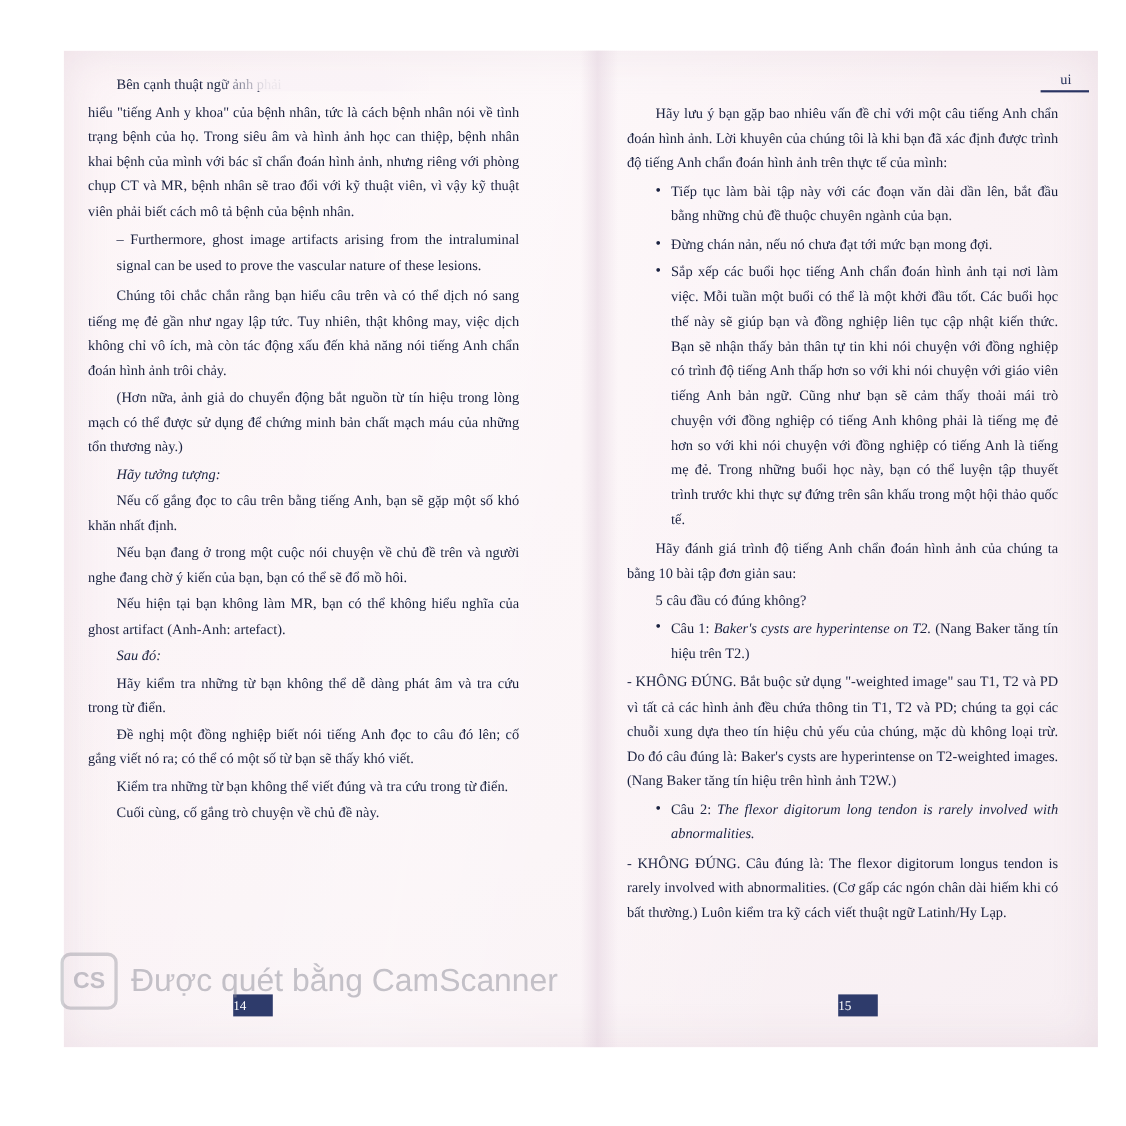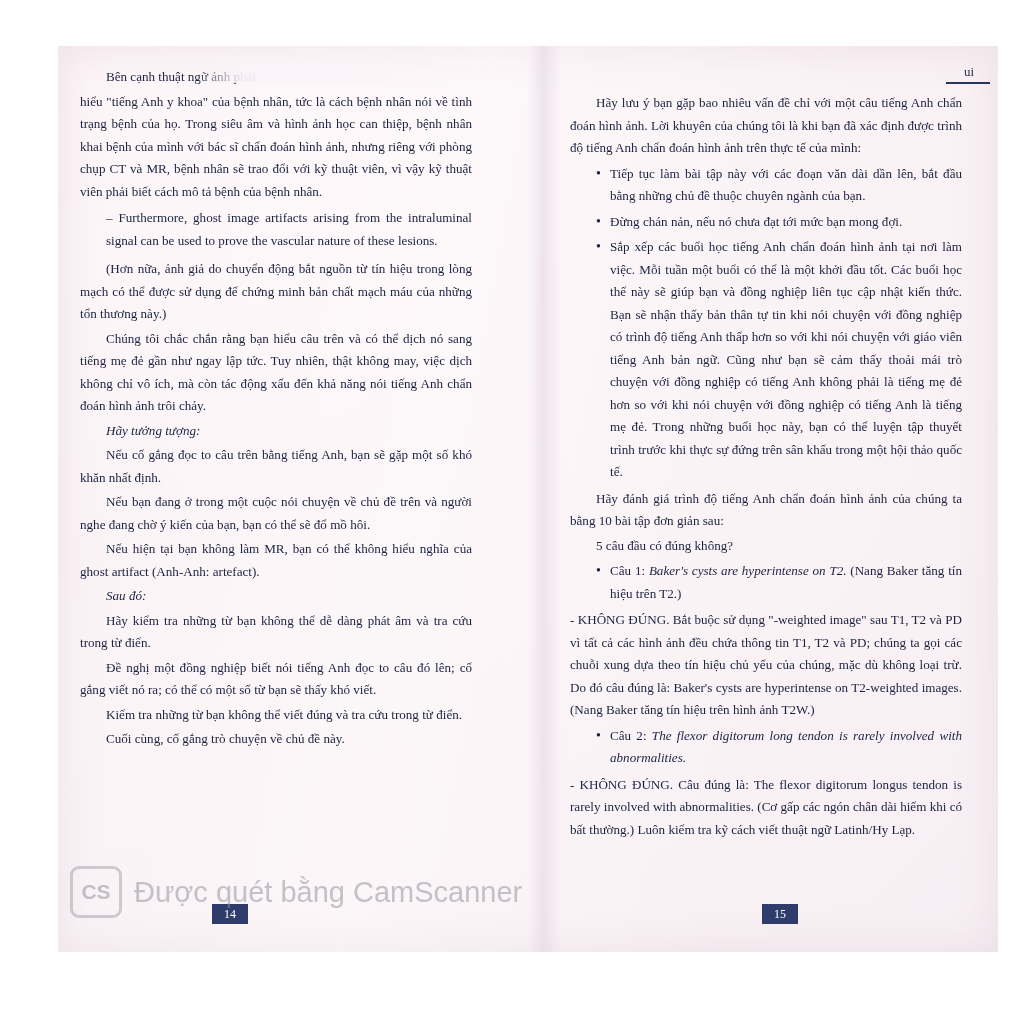--- a/index.html
+++ b/index.html
@@ -118,29 +118,28 @@
   
   .pgnum {
     position: absolute;
     bottom: 28px;
     width: 36px;
     height: 20px;
     background: #2e3b6b;
     color: #ffffff;
     font-size: 12px;
     line-height: 20px;
-    text-align: center;
     font-family: "Liberation Serif", serif;
   }
   .pgnum.left { left: 154px; }
   .pgnum.right { left: 664px; margin-left: 40px; }
   
   .wm {
     position: absolute;
-    left: 70px;
+    left: 55px;
     top: 866px;
     display: flex;
     align-items: center;
     gap: 12px;
     pointer-events: none;
   }
   .wm-logo {
     width: 46px;
     height: 46px;
     border: 3px solid rgba(150,150,160,0.45);
@@ -169,22 +168,22 @@
     <div class="hdr-mark">ui</div>
     <div class="hdr-rule"></div>
 
     <div class="col left">
       <p class="smudge-line">
         <span>Bên cạnh thuật ngữ ảnh phải</span>
         <span class="smudge-mask"></span>
       </p>
       <p class="noind">hiểu "tiếng Anh y khoa" của bệnh nhân, tức là cách bệnh nhân nói về tình trạng bệnh của họ. Trong siêu âm và hình ảnh học can thiệp, bệnh nhân khai bệnh của mình với bác sĩ chẩn đoán hình ảnh, nhưng riêng với phòng chụp CT và MR, bệnh nhân sẽ trao đổi với kỹ thuật viên, vì vậy kỹ thuật viên phải biết cách mô tả bệnh của bệnh nhân.</p>
       <div class="quote">– Furthermore, ghost image artifacts arising from the intraluminal signal can be used to prove the vascular nature of these lesions.</div>
+      <p>Chúng tôi chắc chắn rằng bạn hiểu câu trên và có thể dịch nó sang tiếng mẹ đẻ gần như ngay lập tức. Tuy nhiên, thật không may, việc dịch không chỉ vô ích, mà còn tác động xấu đến khả năng nói tiếng Anh chẩn đoán hình ảnh trôi chảy.</p>
       <p>(Hơn nữa, ảnh giả do chuyển động bắt nguồn từ tín hiệu trong lòng mạch có thể được sử dụng để chứng minh bản chất mạch máu của những tổn thương này.)</p>
-      <p>Chúng tôi chắc chắn rằng bạn hiểu câu trên và có thể dịch nó sang tiếng mẹ đẻ gần như ngay lập tức. Tuy nhiên, thật không may, việc dịch không chỉ vô ích, mà còn tác động xấu đến khả năng nói tiếng Anh chẩn đoán hình ảnh trôi chảy.</p>
       <p class="noind em" style="text-indent:26px;">Hãy tưởng tượng:</p>
       <p>Nếu cố gắng đọc to câu trên bằng tiếng Anh, bạn sẽ gặp một số khó khăn nhất định.</p>
       <p>Nếu bạn đang ở trong một cuộc nói chuyện về chủ đề trên và người nghe đang chờ ý kiến của bạn, bạn có thể sẽ đổ mồ hôi.</p>
       <p>Nếu hiện tại bạn không làm MR, bạn có thể không hiểu nghĩa của ghost artifact (Anh-Anh: artefact).</p>
       <p class="em">Sau đó:</p>
       <p>Hãy kiểm tra những từ bạn không thể dễ dàng phát âm và tra cứu trong từ điển.</p>
       <p>Đề nghị một đồng nghiệp biết nói tiếng Anh đọc to câu đó lên; cố gắng viết nó ra; có thể có một số từ bạn sẽ thấy khó viết.</p>
       <p>Kiểm tra những từ bạn không thể viết đúng và tra cứu trong từ điển.</p>
       <p>Cuối cùng, cố gắng trò chuyện về chủ đề này.</p>
     </div>

